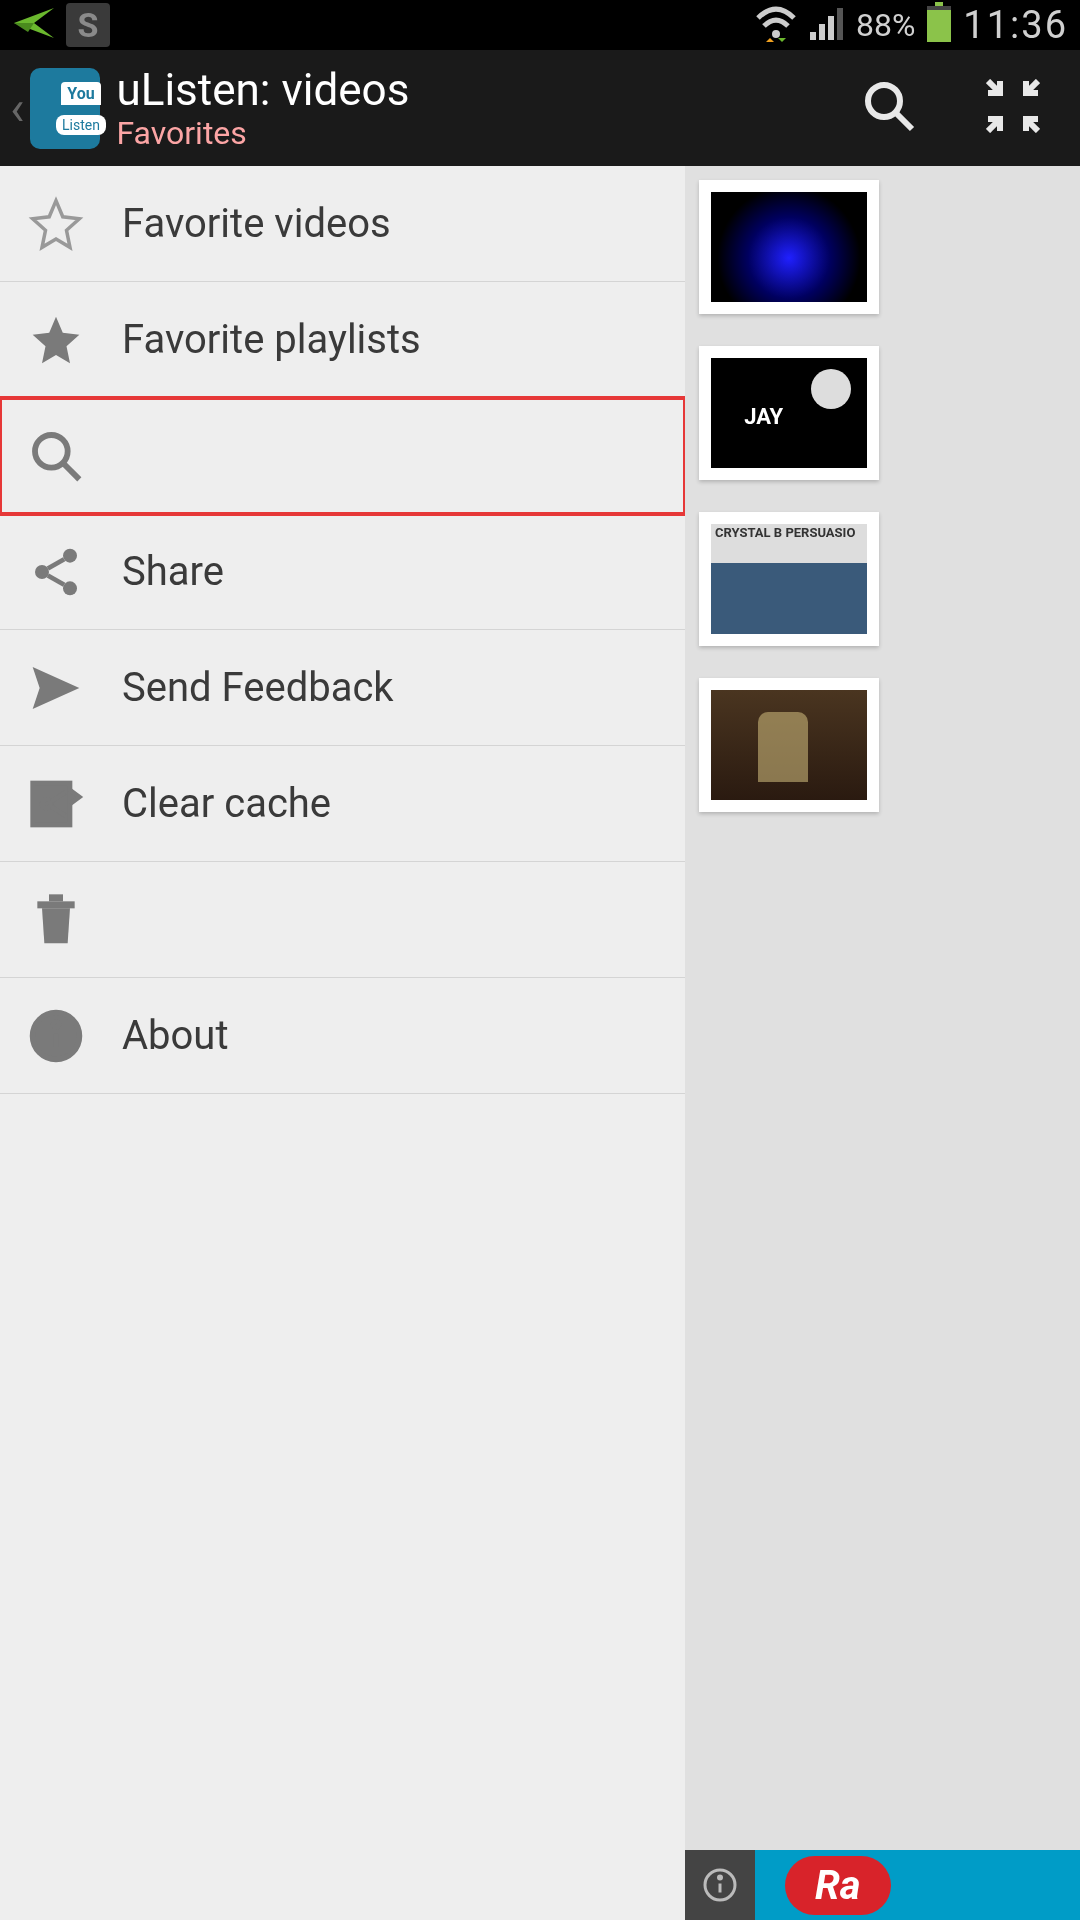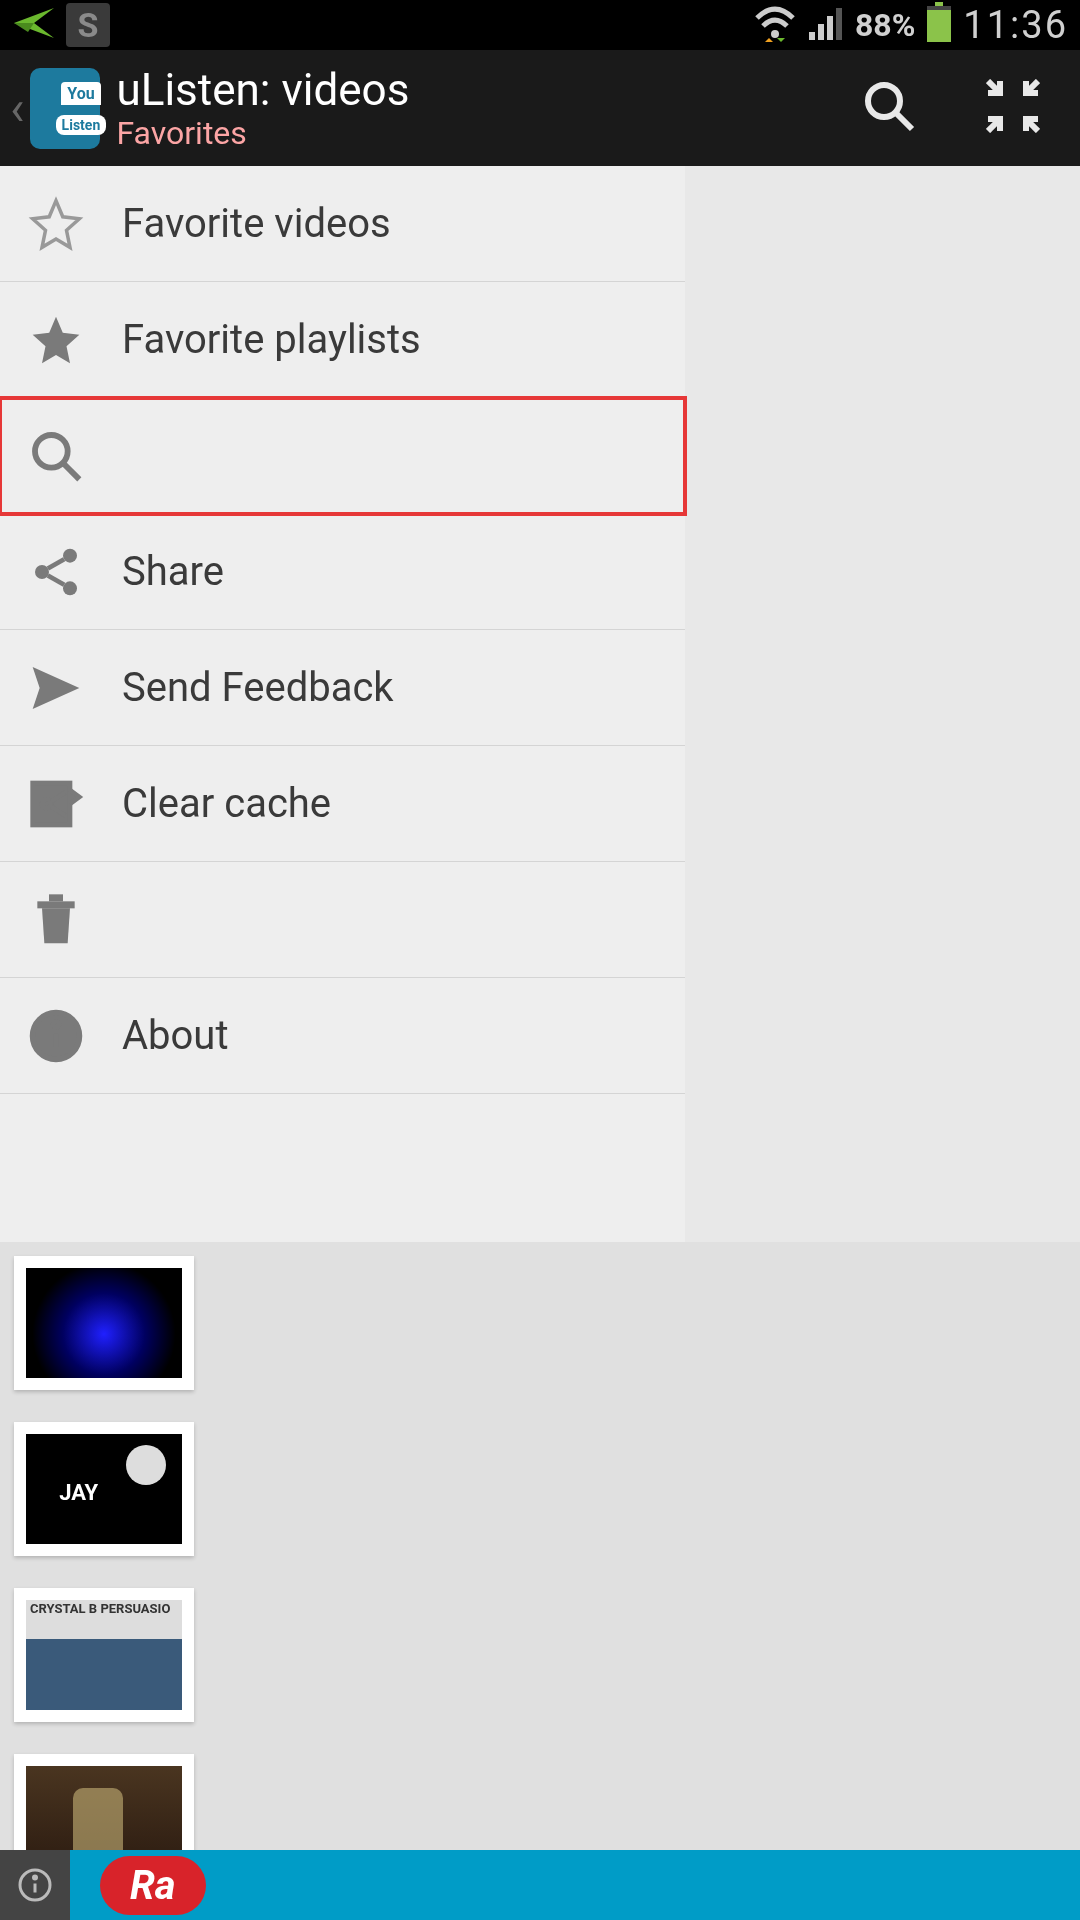--- a/index.html
+++ b/index.html
@@ -3,38 +3,38 @@
 <meta charset="utf-8">
 <style>
   * { margin: 0; padding: 0; box-sizing: border-box; }
   html, body { width: 1080px; height: 1920px; font-family: Roboto, Arial, sans-serif; background: #e8e8e8; overflow: hidden; }
   
   
   .status-bar { height: 50px; background: #000; display: flex; align-items: center; padding: 0 12px; color: #ccc; }
   .status-left { display: flex; align-items: center; gap: 10px; }
   .status-right { margin-left: auto; display: flex; align-items: center; gap: 10px; }
   .status-time { font-size: 38px; color: #d0d0d0; letter-spacing: 2px;}
-  .status-pct { font-size: 32px; color: #d0d0d0; font-weight: bold; }
+  .status-pct { font-size: 32px; color: #d0d0d0; }
   .paper-plane { width:44px; height:34px; }
   .s-box { width:44px; height:44px; background:#3a3a3a; color:#8a8a8a; font-size:34px; font-weight:bold; display:flex; align-items:center; justify-content:center; border-radius:4px;}
   
   
   .action-bar { height: 116px; background: #1a1a1a; display: flex; align-items: center; padding: 0 10px; }
   .back-chev { color:#666; font-size:48px; padding-right:6px;}
   .app-icon { width:70px; height:81px; background:#1d7a9e; border-radius:10px; display:flex; flex-direction:column; align-items:center; justify-content:center; margin-right:16px;padding-left:31px;}
   .app-icon .you{ background:#fff; color:#1d7a9e; font-size:16px; font-weight:bold; border-radius:4px 4px 0 0; padding:2px 6px;}
-  .app-icon .listen{ background:#fff; color:#1d7a9e; font-size:14px; font-weight:bold; border-radius:8px; padding:2px 6px; margin-top:10px;}
+  .app-icon .listen{ background:#fff; color:#1d7a9e; font-size:14px; font-weight:normal; border-radius:8px; padding:2px 6px; margin-top:10px;}
   .titles { flex-grow:1; color:#fff;}
   .title-main { font-size:44px; color:#fff;}
   .title-sub { font-size:32px; color:#fca5a5; margin-top:-2px;}
   .ab-icons { display:flex; gap:70px; margin-right:30px;}
   .ab-icon svg{ width:54px; height:54px; stroke:#e8e8e8; fill:none;}
   
   
-  .content { position:relative; height: calc(1920px - 166px); background:#e8e8e8; display:flex;flex-direction:column;}
+  .content { position:relative; height: calc(1920px - 166px); background:#e8e8e8; display:flex;}
   .menu { width: 685px; background:#eeeeee; height:100%;}
   .menu-item { height:116px; border-bottom:1px solid #d4d4d4; display:flex; align-items:center; padding-left:28px; position:relative;}
   .menu-item.highlighted { outline: 4px solid #e63737; outline-offset:-2px;}
   .mi-icon { width:78px; display:flex; align-items:center; justify-content:flex-start;}
   .mi-icon svg{ width:56px; height:56px; fill:#7a7a7a;}
   .mi-label { font-size:40px; color:#3a3a3a; margin-left:16px;}
   
   
   .thumbs { flex:1; background:#e0e0e0; padding-top:14px; padding-left:14px; height:100%; position:relative;}
   .card { width:180px; background:#fff; padding:12px; margin-bottom:32px; box-shadow:0 2px 4px rgba(0,0,0,0.2);}

